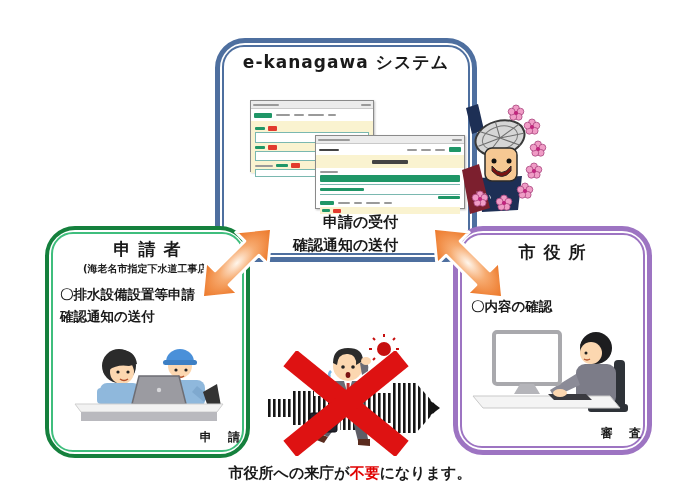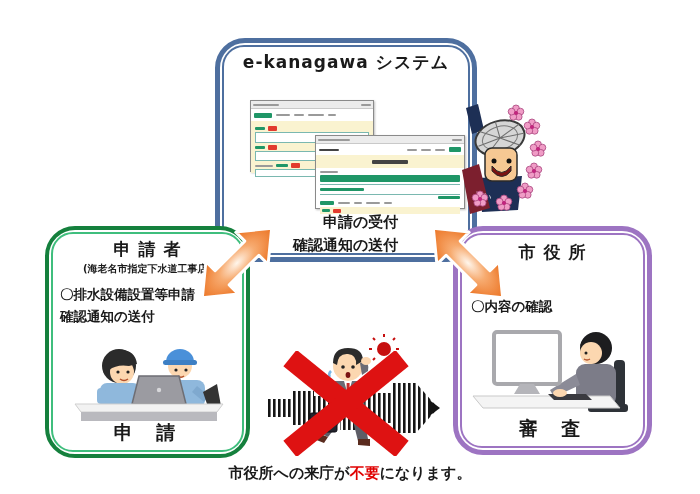--- a/index.html
+++ b/index.html
@@ -9,21 +9,21 @@
   .dbox{position:absolute;background:#fff;box-sizing:border-box;border-radius:30px;}
   .dbox::before{content:"";position:absolute;inset:2px;border:2px solid var(--c);
                 border-radius:22px;pointer-events:none;}
   .sysbox{left:215px;top:38px;width:262px;height:224px;--c:#4e6f9f;border:5px solid #4e6f9f;z-index:1;}
   .appbox{left:45px;top:226px;width:205px;height:232px;--c:#3fbe7d;border:4px solid #15803d;z-index:2;}
   .citybox{left:453px;top:226px;width:199px;height:229px;--c:#9d74c2;border:5px solid #9d74c2;z-index:2;}
   .boxtitle{text-align:center;font-size:17px;font-weight:bold;margin-top:8px;letter-spacing:1px;}
   .subtitle{text-align:center;font-size:10px;font-weight:bold;margin-top:1px;}
   .itemlist{list-style:none;margin:7px 0 0 0;padding:0 0 0 11px;font-size:13.5px;font-weight:bold;line-height:22px;}
   .cityitem{margin:34px 0 12px 13px;font-size:13.5px;font-weight:bold;}
-  .footlabel{position:absolute;bottom:8px;left:0;right:0;text-align:center;font-size:19px;font-weight:bold;letter-spacing:6px;font-family:Liberation Mono, monospace;}
+  .footlabel{position:absolute;bottom:8px;left:0;right:0;text-align:right;font-size:12px;font-weight:bold;letter-spacing:6px;}
   .illus{position:absolute;}
   
   .note{position:absolute;left:293px;top:211px;z-index:4;font-size:15px;font-weight:bold;line-height:23px;text-align:right;}
   
   .bwin{position:absolute;background:#fff;border:1px solid #8a8a8a;box-shadow:1px 1px 2px rgba(0,0,0,.25);}
   .bwin .tbar{height:7px;background:#ececec;border-bottom:1px solid #c9c9c9;display:flex;align-items:center;gap:2px;padding:0 2px;}
   .dash{background:#9a9a9a;height:2px;border-radius:1px;}
   .dash.dark{background:#444;}
   .dash.green{background:#1f9667;}
   .chip-green{background:#1f9667;border-radius:1px;}

